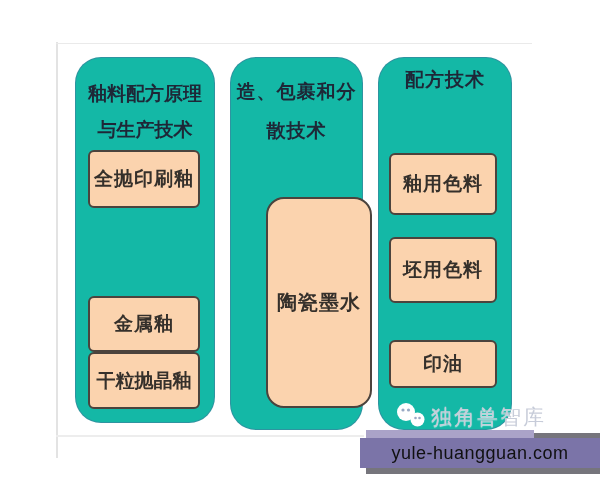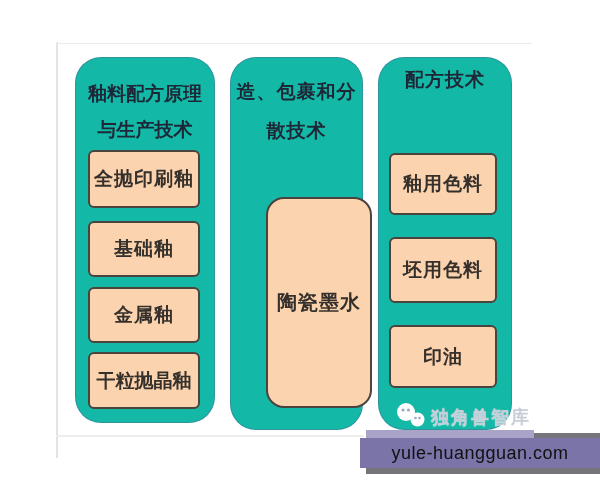--- a/index.html
+++ b/index.html
@@ -31,34 +31,34 @@
 
   
   .node{
     position:absolute;background:#fbd3ae;border:2px solid #4b433d;border-radius:6px;
     box-sizing:border-box;display:flex;align-items:center;justify-content:center;
     color:#35302b;font-weight:bold;font-size:19px;letter-spacing:1px;
   }
   .col-1 .node{left:12px;width:112px;}
   .c1-b1{top:92px;height:58px;}
   .c1-b2{top:163px;height:56px;}
-  .c1-b3{top:229px;height:56px;}
+  .c1-b3{top:238px;height:56px;}
   .c1-b4{top:294px;height:57px;letter-spacing:0;}
   .c2-b1{left:14px;width:106px;top:139px;height:211px;border-radius:18px;font-size:20px;margin-left:21px;}
   .col-3 .node{left:10px;width:108px;}
   .c3-b1{top:95px;height:62px;}
   .c3-b2{top:179px;height:66px;}
-  .c3-b3{top:267px;height:63px;}
+  .c3-b3{top:282px;height:48px;}
 
   
   .watermark{
     position:absolute;left:396px;top:402px;height:30px;display:flex;align-items:center;gap:5px;z-index:6;
   }
   .wm-text{
-    color:#c7ccd9;font-size:18px;font-weight:bold;letter-spacing:2px;
+    color:#c7ccd9;font-size:21px;font-weight:normal;letter-spacing:2px;
     text-shadow:0 1px 1px rgba(255,255,255,.75);
   }
 
   
   .banner-shadow{position:absolute;left:366px;top:433px;width:234px;height:41px;background:#76757c;z-index:2;}
   .banner-highlight{position:absolute;left:366px;top:430px;width:168px;height:9px;background:#aaa3c8;z-index:3;}
   .banner-main{
     position:absolute;left:360px;top:438px;width:240px;height:30px;background:#7b74a8;z-index:4;
     display:flex;align-items:center;justify-content:center;
     color:#101010;font-size:18px;letter-spacing:.5px;
@@ -72,21 +72,20 @@
   <div class="scan-v"></div>
   <div class="scan-h-top"></div>
   <div class="scan-h-bottom"></div>
 
   <div class="column col-1">
     <div class="column-title">
       <div>釉料配方原理</div>
       <div>与生产技术</div>
     </div>
     <div class="node c1-b1">全抛印刷釉</div>
-    <div class="node c1-b2">基础釉</div>
     <div class="node c1-b3">金属釉</div>
     <div class="node c1-b4">干粒抛晶釉</div>
   </div>
 
   <div class="column col-2">
     <div class="column-title">
       <div>造、包裹和分</div>
       <div>散技术</div>
     </div>
     <div class="node c2-b1">陶瓷墨水</div>

